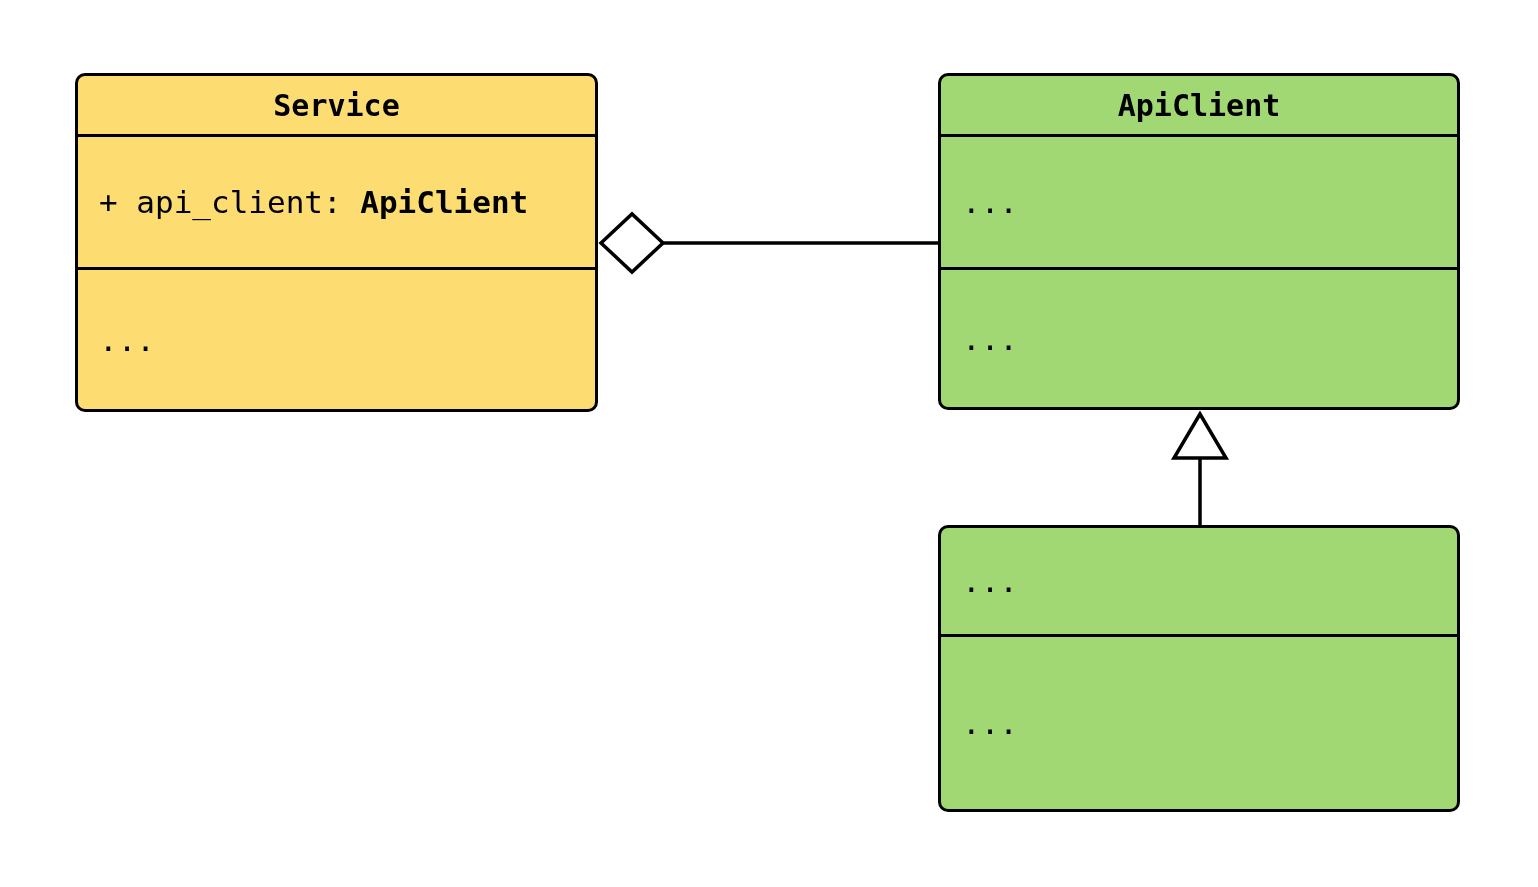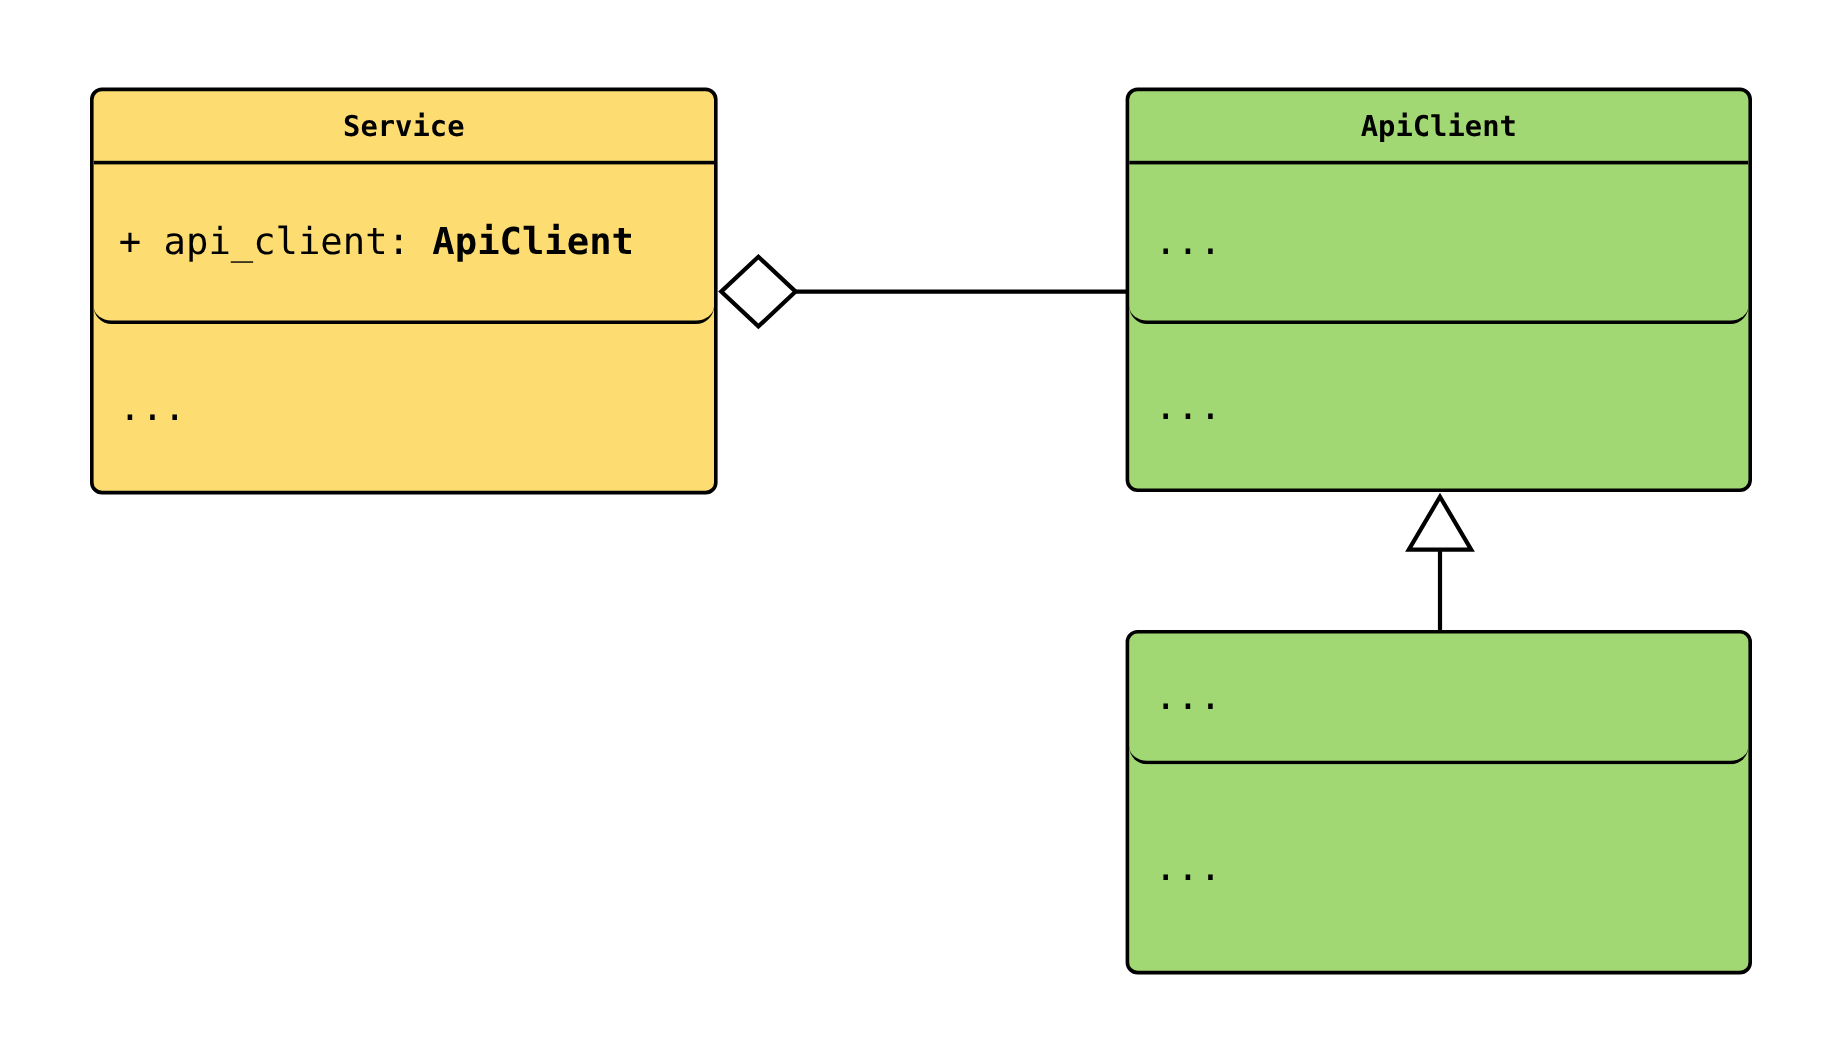--- a/index.html
+++ b/index.html
@@ -29,33 +29,33 @@
     flex-direction: column;
     overflow: hidden;
   }
   .class-box.yellow { background: var(--service-fill); }
   .class-box.green  { background: var(--client-fill); }
   .class-title {
     display: flex;
     align-items: center;
     justify-content: center;
     font-weight: bold;
-    font-size: 24px;
+    font-size: 30px;
     border-bottom: 3px solid var(--stroke);
     flex: 0 0 auto;
   }
   .class-section {
     display: flex;
     align-items: center;
     padding-left: 21px;
     font-size: 31px;
     white-space: pre;
     flex: 1 1 auto;
   }
-  .class-section.with-divider { border-bottom: 3px solid var(--stroke); border-radius: 15px; }
+  .class-section.with-divider { border-bottom: 3px solid var(--stroke); }
   .bold { font-weight: bold; }
 
   
   #box-service     { left: 75px;  top: 73px;  width: 523px; height: 339px; }
   #box-service .class-title   { height: 61px; }
   #box-service .sec-attr      { flex: 0 0 133px; }
 
   #box-apiclient   { left: 938px; top: 73px;  width: 522px; height: 337px; }
   #box-apiclient .class-title { height: 61px; }
   #box-apiclient .sec-attr    { flex: 0 0 133px; }

